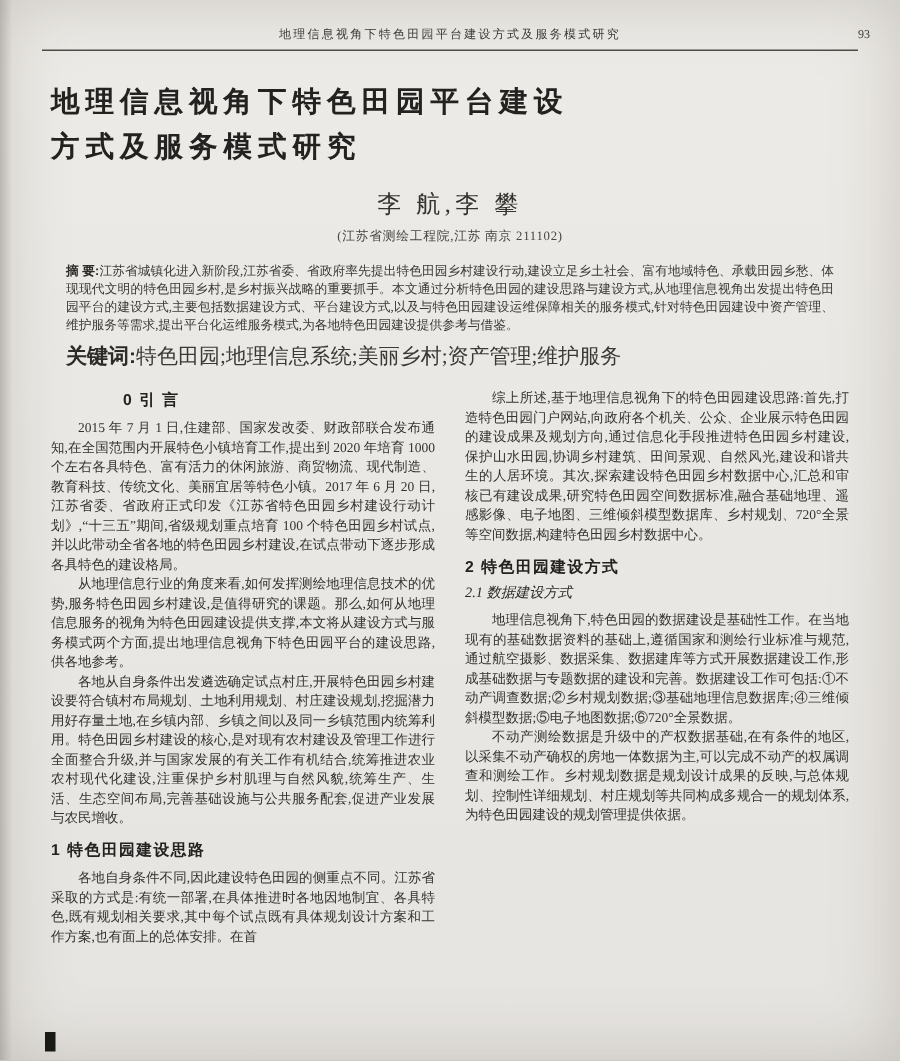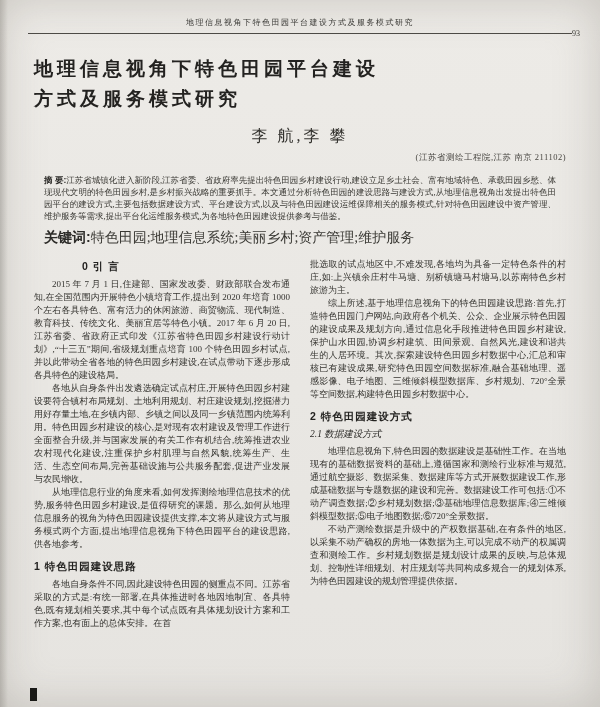--- a/index.html
+++ b/index.html
@@ -10,26 +10,26 @@
     box-sizing:border-box;
     background:linear-gradient(180deg,#edebe7 0%,#e9e7e3 55%,#e6e4e0 100%);
     box-shadow:inset 0 0 46px rgba(110,105,95,.28);
     overflow:hidden;
     font-family:"Liberation Serif","DejaVu Serif",serif;
     color:#2f2e2b;
     padding:16px 34px 0 34px;
   }
   
   .running-head{position:relative;height:14px;font-size:8px;letter-spacing:1.5px;color:#3b3a36;text-align:center;line-height:14px;}
-  .running-head .pageno{position:absolute;right:-14px;top:11px;letter-spacing:0;}
+  .running-head .pageno{position:absolute;right:-14px;top:0;letter-spacing:0;}
   .head-rule{border:none;border-top:1.2px solid #4d4b46;margin:3px -6px 0 -6px;}
   
   .title{margin-top:20px;text-align:left;font-family:"Liberation Sans","DejaVu Sans",sans-serif;font-weight:bold;font-size:19px;line-height:30px;letter-spacing:4px;color:#232220;}
   .authors{margin-top:12px;text-align:center;font-size:16px;letter-spacing:3px;color:#34332f;}
-  .affiliation{margin-top:5px;text-align:right;font-size:8.5px;color:#474540;letter-spacing:.5px;}
+  .affiliation{margin-top:5px;text-align:center;font-size:8.5px;color:#474540;letter-spacing:.5px;}
   
   .abstract{margin-top:10px;font-size:8.5px;line-height:12px;text-align:justify;color:#3a3934;padding:0 10px;}
   .abstract b, .keywords b{font-family:"Liberation Sans","DejaVu Sans",sans-serif;color:#2c2b28;}
   .keywords{margin-top:4px;font-size:14px;line-height:12px;color:#3a3934;padding:0 10px;}
   
   .columns{display:flex;gap:20px;margin-top:14px;height:430px;overflow:hidden;}
   .col{flex:1;font-size:9px;line-height:13px;text-align:justify;color:#34332f;}
   .col p{margin:0;}
   .col p.indent{text-indent:2em;}
   h2.section{font-family:"Liberation Sans","DejaVu Sans",sans-serif;font-size:10.5px;font-weight:bold;color:#232220;margin:9px 0 5px 0;letter-spacing:1px;}
@@ -60,27 +60,26 @@
   <div class="affiliation">(江苏省测绘工程院,江苏 南京 211102)</div>
 
   <p class="abstract"><b>摘 要:</b><span>江苏省城镇化进入新阶段,江苏省委、省政府率先提出特色田园乡村建设行动,建设立足乡土社会、富有地域特色、承载田园乡愁、体现现代文明的特色田园乡村,是乡村振兴战略的重要抓手。本文通过分析特色田园的建设思路与建设方式,从地理信息视角出发提出特色田园平台的建设方式,主要包括数据建设方式、平台建设方式,以及与特色田园建设运维保障相关的服务模式,针对特色田园建设中资产管理、维护服务等需求,提出平台化运维服务模式,为各地特色田园建设提供参考与借鉴。</span></p>
 
   <p class="keywords"><b>关键词:</b><span>特色田园;地理信息系统;美丽乡村;资产管理;维护服务</span></p>
 
   <div class="columns">
     <div class="col">
       <h2 class="section first">0 引 言</h2>
       <p class="indent">2015 年 7 月 1 日,住建部、国家发改委、财政部联合发布通知,在全国范围内开展特色小镇培育工作,提出到 2020 年培育 1000 个左右各具特色、富有活力的休闲旅游、商贸物流、现代制造、教育科技、传统文化、美丽宜居等特色小镇。2017 年 6 月 20 日,江苏省委、省政府正式印发《江苏省特色田园乡村建设行动计划》,“十三五”期间,省级规划重点培育 100 个特色田园乡村试点,并以此带动全省各地的特色田园乡村建设,在试点带动下逐步形成各具特色的建设格局。</p>
+      <p class="indent">从地理信息行业的角度来看,如何发挥测绘地理信息技术的优势,服务特色田园乡村建设,是值得研究的课题。那么,如何从地理信息服务的视角为特色田园建设提供支撑,本文将从建设方式与服务模式两个方面,提出地理信息视角下特色田园平台的建设思路,供各地参考。</p>
       <p class="indent">各地从自身条件出发遴选确定试点村庄,开展特色田园乡村建设要符合镇村布局规划、土地利用规划、村庄建设规划,挖掘潜力用好存量土地,在乡镇内部、乡镇之间以及同一乡镇范围内统筹利用。特色田园乡村建设的核心,是对现有农村建设及管理工作进行全面整合升级,并与国家发展的有关工作有机结合,统筹推进农业农村现代化建设,注重保护乡村肌理与自然风貌,统筹生产、生活、生态空间布局,完善基础设施与公共服务配套,促进产业发展与农民增收。</p>
-      <p class="indent">从地理信息行业的角度来看,如何发挥测绘地理信息技术的优势,服务特色田园乡村建设,是值得研究的课题。那么,如何从地理信息服务的视角为特色田园建设提供支撑,本文将从建设方式与服务模式两个方面,提出地理信息视角下特色田园平台的建设思路,供各地参考。</p>
       <h2 class="section">1 特色田园建设思路</h2>
       <p class="indent">各地自身条件不同,因此建设特色田园的侧重点不同。江苏省采取的方式是:有统一部署,在具体推进时各地因地制宜、各具特色,既有规划相关要求,其中每个试点既有具体规划设计方案和工作方案,也有面上的总体安排。在首</p>
     </div>
     <div class="col">
-      <p>批选取的试点地区中,不难发现,各地均为具备一定特色条件的村庄,如:上兴镇余庄村牛马塘、别桥镇塘马村塘马,以苏南特色乡村旅游为主。</p>
       <p class="indent">综上所述,基于地理信息视角下的特色田园建设思路:首先,打造特色田园门户网站,向政府各个机关、公众、企业展示特色田园的建设成果及规划方向,通过信息化手段推进特色田园乡村建设,保护山水田园,协调乡村建筑、田间景观、自然风光,建设和谐共生的人居环境。其次,探索建设特色田园乡村数据中心,汇总和审核已有建设成果,研究特色田园空间数据标准,融合基础地理、遥感影像、电子地图、三维倾斜模型数据库、乡村规划、720°全景等空间数据,构建特色田园乡村数据中心。</p>
       <h2 class="section">2 特色田园建设方式</h2>
       <h3 class="subsection">2.1 数据建设方式</h3>
       <p class="indent">地理信息视角下,特色田园的数据建设是基础性工作。在当地现有的基础数据资料的基础上,遵循国家和测绘行业标准与规范,通过航空摄影、数据采集、数据建库等方式开展数据建设工作,形成基础数据与专题数据的建设和完善。数据建设工作可包括:①不动产调查数据;②乡村规划数据;③基础地理信息数据库;④三维倾斜模型数据;⑤电子地图数据;⑥720°全景数据。</p>
       <p class="indent">不动产测绘数据是升级中的产权数据基础,在有条件的地区,以采集不动产确权的房地一体数据为主,可以完成不动产的权属调查和测绘工作。乡村规划数据是规划设计成果的反映,与总体规划、控制性详细规划、村庄规划等共同构成多规合一的规划体系,为特色田园建设的规划管理提供依据。</p>
     </div>
   </div>
 
   <div class="artifact-bar"></div>
 </div>

